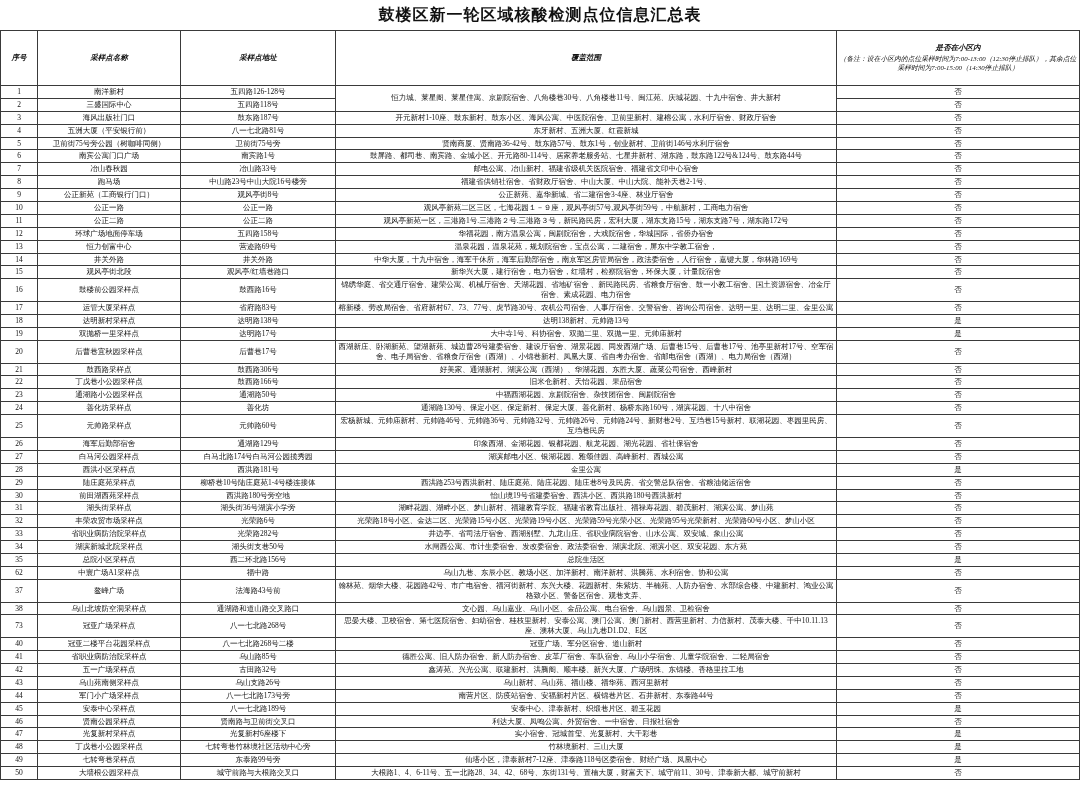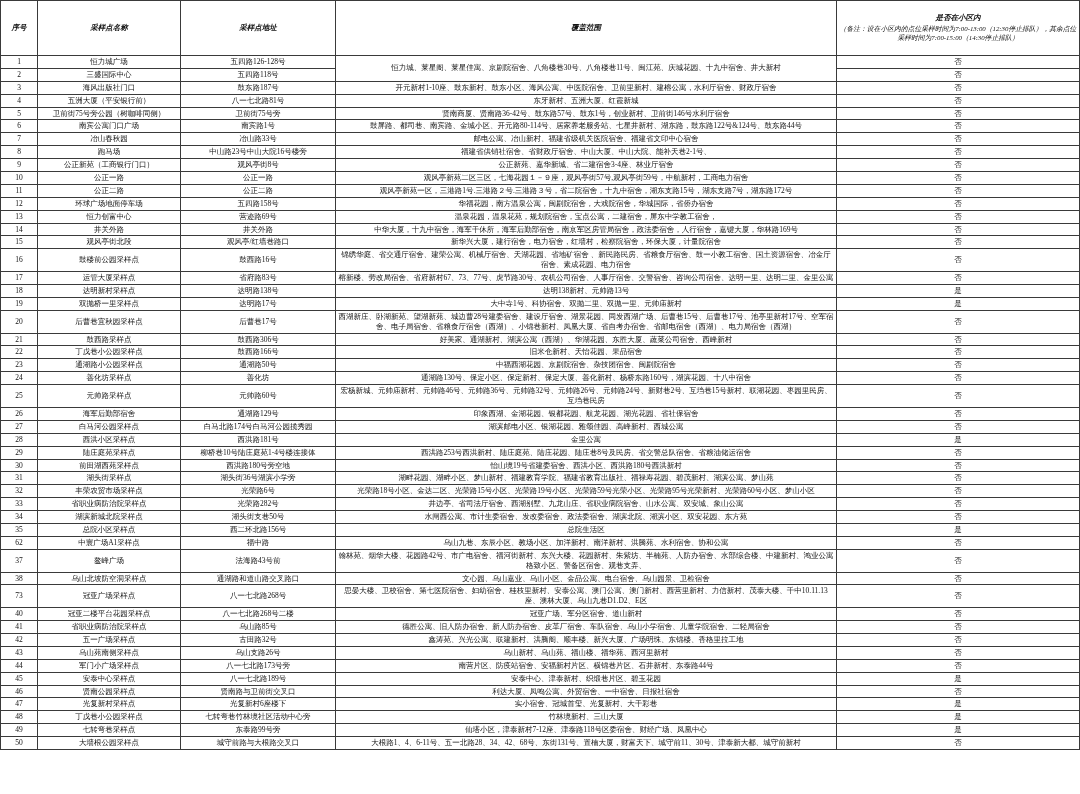--- a/index.html
+++ b/index.html
@@ -31,20 +31,21 @@
   col.c-name{width:143px;}
   col.c-addr{width:155px;}
   col.c-cov{width:501px;}
   col.c-in{width:243px;}
   td.no-cell{font-size:8px;}
 </style>
 </head>
 <body>
 
 <div class="page">
+  <div class="title">鼓楼区新一轮区域核酸检测点位信息汇总表</div>
 
   <table class="main">
     <colgroup>
       <col class="c-no">
         <col class="c-name">
         <col class="c-addr">
         <col class="c-cov">
         <col class="c-in">
     </colgroup>
     <thead>
@@ -55,21 +56,21 @@
         <th>覆盖范围</th>
         <th>
           <span>是否在小区内</span>
           <span class="note">（备注：设在小区内的点位采样时间为7:00-13:00（12:30停止排队），其余点位采样时间为7:00-15:00（14:30停止排队）</span>
         </th>
       </tr>
     </thead>
     <tbody>
         <tr>
           <td class="no-cell">1</td>
-          <td>恒力城广场</td>
+          <td>南洋新村</td>
           <td>五四路126-128号</td>
           <td rowspan="2">恒力城、莱星阁、莱星佳寓、京剧院宿舍、八角楼巷30号、八角楼巷11号、闽江苑、庆城花园、十九中宿舍、井大新村</td>
           <td>否</td>
         </tr>
         <tr>
           <td class="no-cell">2</td>
           <td>三盛国际中心</td>
           <td>五四路118号</td>
           <td>否</td>
         </tr>
@@ -126,21 +127,21 @@
           <td class="no-cell">10</td>
           <td>公正一路</td>
           <td>公正一路</td>
           <td>观风亭新苑二区三区，七海花园１－９座，观风亭街57号,观风亭街59号，中航新村，工商电力宿舍</td>
           <td>否</td>
         </tr>
         <tr>
           <td class="no-cell">11</td>
           <td>公正二路</td>
           <td>公正二路</td>
-          <td>观风亭新苑一区，三港路1号.三港路２号.三港路３号，省二院宿舍，十九中宿舍，湖东支路15号，湖东支路7号，湖东路172号</td>
+          <td>观风亭新苑一区，三港路1号.三港路２号.三港路３号，新民路民房，宏利大厦，湖东支路15号，湖东支路7号，湖东路172号</td>
           <td>否</td>
         </tr>
         <tr>
           <td class="no-cell">12</td>
           <td>环球广场地面停车场</td>
           <td>五四路158号</td>
           <td>华福花园，南方温泉公寓，闽剧院宿舍，大戏院宿舍，华城国际，省侨办宿舍</td>
           <td>否</td>
         </tr>
         <tr>

